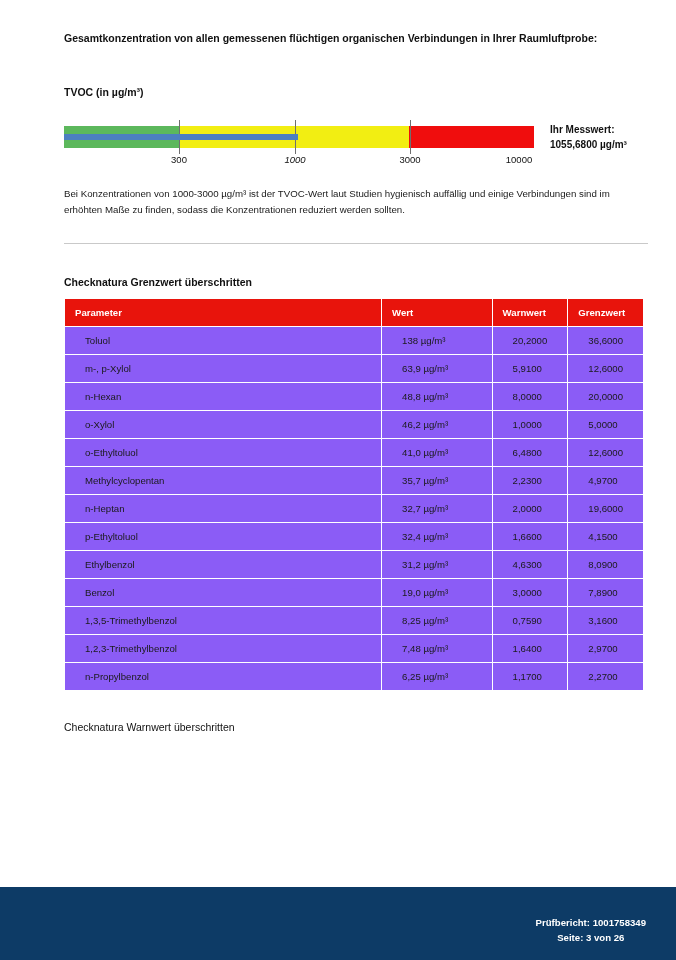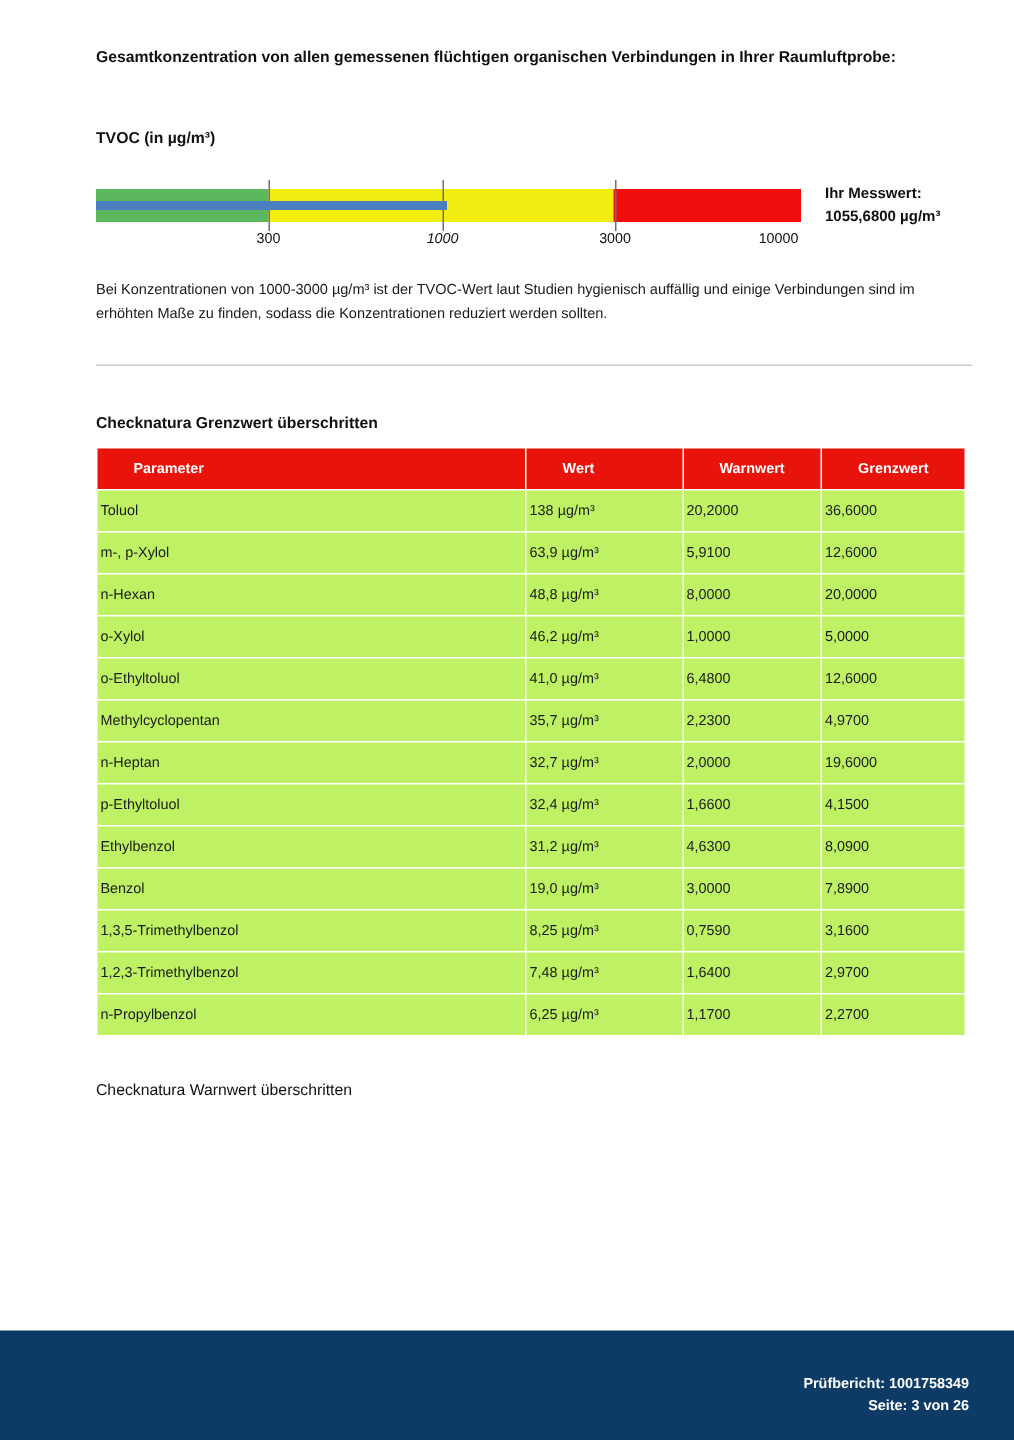--- a/index.html
+++ b/index.html
@@ -123,28 +123,28 @@
     border-collapse: separate;
     border-spacing: 1px 1px;
     width: 580px;
     font-size: 9.6px;
   }
   table.limits th {
     background: #e8140c;
     color: #ffffff;
     font-weight: bold;
     text-align: left;
-    padding: 8px 24px;
+    padding: 8px 10px;
     font-size: 9.6px;
     white-space: nowrap;
   }
   table.limits td {
-    background: #bef264;
+    background: #8b5cf6;
     color: #1a1a1a;
-    padding: 8px 2px;
+    padding: 8px 20px;
     font-size: 9.6px;
     white-space: nowrap;
   }
   table.limits th.c-param, table.limits td.c-param { width: 320px; }
   table.limits th.c-wert,  table.limits td.c-wert  { width: 110px; }
   table.limits th.c-warn,  table.limits td.c-warn  { width: 74px; }
   table.limits th.c-grenz, table.limits td.c-grenz { width: 74px; }
 
   .section-title2 {
     margin-top: 30px;
@@ -158,21 +158,21 @@
     left: 0;
     bottom: 0;
     width: 676px;
     height: 73px;
     background: #0d3b66;
   }
   .footer-text {
     position: absolute;
     right: 30px;
     bottom: 14px;
-    text-align: right;
+    text-align: center;
     color: #ffffff;
     font-size: 9.6px;
     font-weight: bold;
     line-height: 1.55;
   }
 </style>
 </head>
 <body>
 
 <div class="page">

